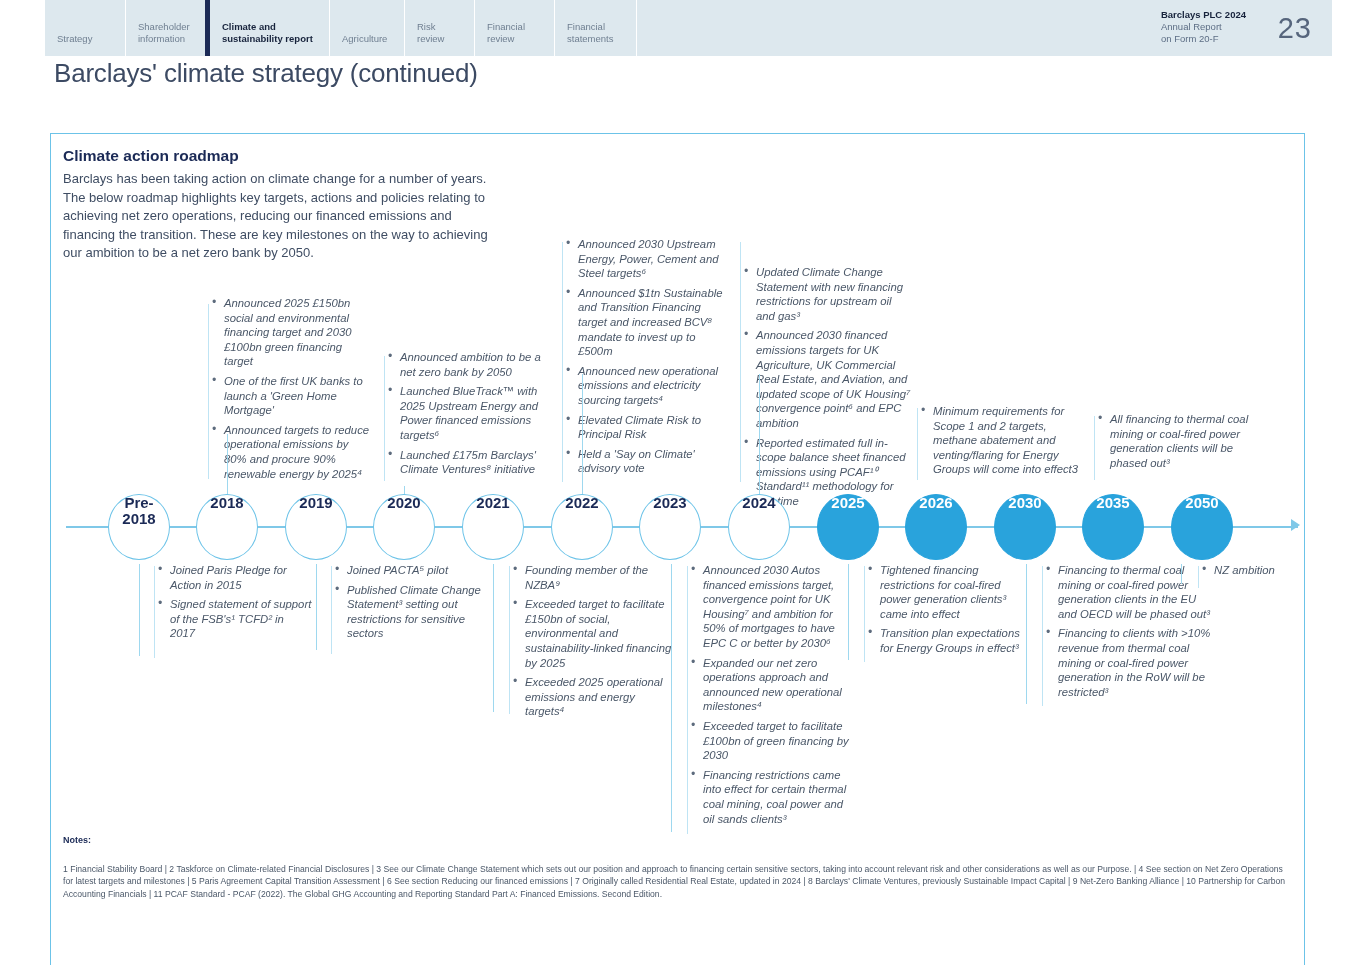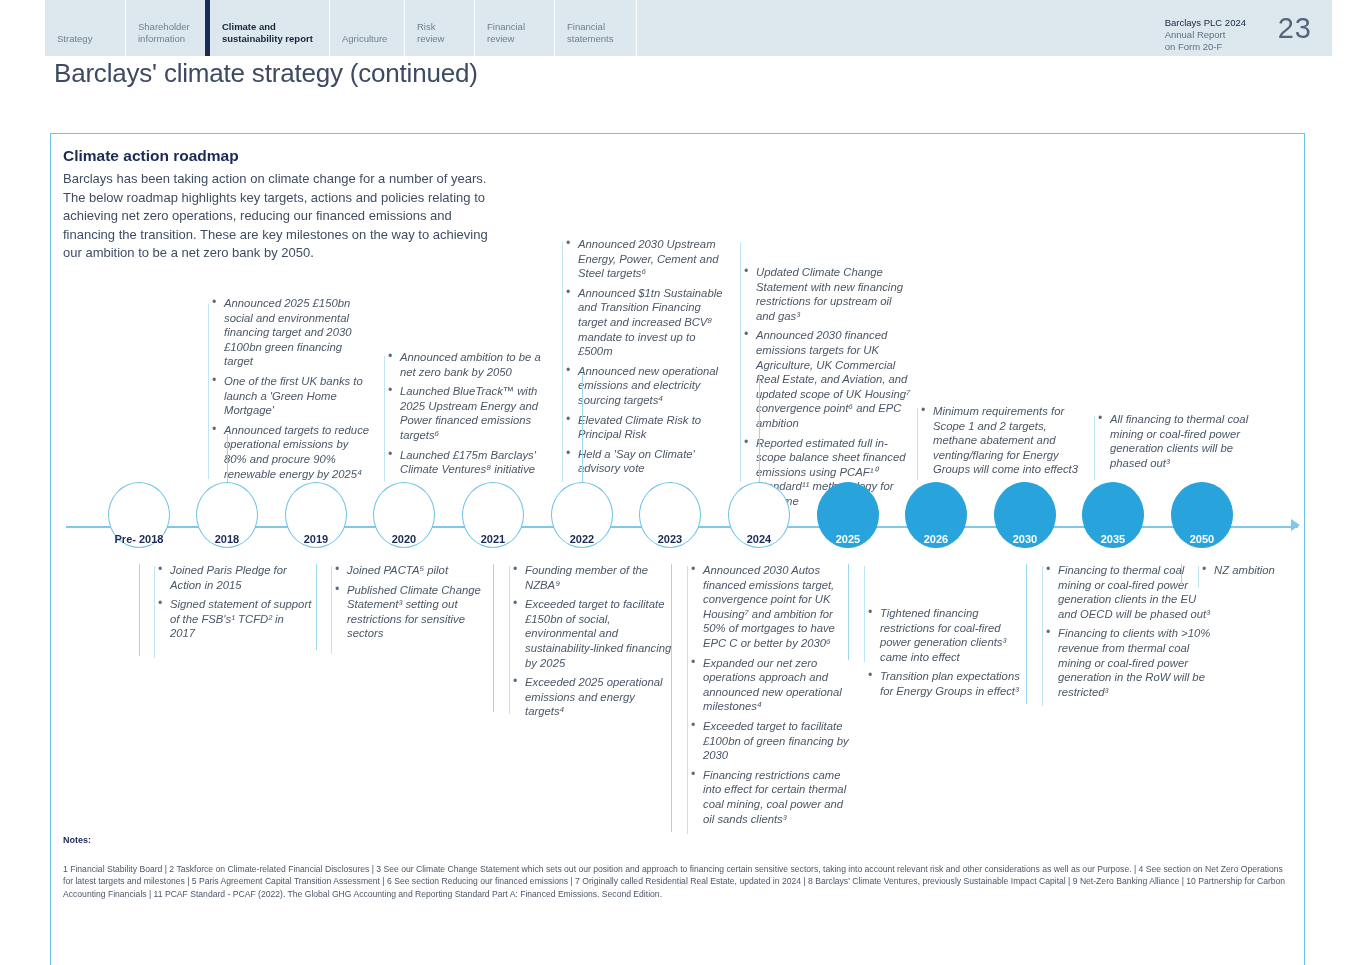--- a/index.html
+++ b/index.html
@@ -30,21 +30,21 @@
   .nav-tab.active {
     color:#17233c; font-weight:bold;
     border-left:5px solid #1b2a56;
     background:#dde8ee;
   }
   .nav-tab.spacer { flex:1; border-left:1px solid #ffffff; }
   .report-meta {
     position:absolute; right:86px; top:9px;
     text-align:left; font-size:9.5px; line-height:12px; color:#5d6e85;
   }
-  .report-meta .bold { font-weight:normal; color:#17233c;margin-top:8px; }
+  .report-meta .bold { font-weight:bold; color:#17233c; }
   .page-num {
     position:absolute; right:20px; top:12px;
     font-size:29px; color:#56657c; letter-spacing:1px;
   }
 
   
   .page-title {
     position:absolute; left:54px; top:58px;
     font-size:26px; color:#3c4a63; font-weight:normal;
     letter-spacing:-0.2px;
@@ -70,25 +70,25 @@
     position:absolute; left:15px; top:392px; width:1232px; height:2px;
     background:#7fc8e8;
   }
   .axis-arrow {
     position:absolute; left:1240px; top:385px;
     width:0; height:0; border-top:6px solid transparent;
     border-bottom:6px solid transparent; border-left:9px solid #7fc8e8;
   }
 
   .node {
-    position:absolute; top:348px;
+    position:absolute; top:360px;
     width:62px; height:66px; border-radius:50%;
     border:1.3px solid #6cc3e8; background:#ffffff;
-    display:flex; align-items:flex-end; justify-content:center;
-    font-size:11px; font-weight:bold; color:#1b2a56;
+    display:flex; align-items:flex-start; justify-content:center;
+    font-size:15px; font-weight:bold; color:#1b2a56;
     text-align:center; line-height:16px;
     z-index:3;
   }
   .node.filled { background:#29a3dc; border-color:#29a3dc; color:#ffffff; }
 
   
   .stem { position:absolute; width:1px; background:#9ed8ef; z-index:1; }
 
   
   .block { position:absolute; font-size:11.3px; line-height:14.6px; color:#4a5768;font-style:italic; }
@@ -283,21 +283,21 @@
   <div class="block" style="left:639px; top:429px; width:165px;">
     <ul>
       <li><span>Announced 2030 Autos financed emissions target, convergence point for UK Housing⁷ and ambition for 50% of mortgages to have EPC C or better by 2030⁶</span></li>
       <li><span>Expanded our net zero operations approach and announced new operational milestones⁴</span></li>
       <li><span>Exceeded target to facilitate £100bn of green financing by 2030</span></li>
       <li><span>Financing restrictions came into effect for certain thermal coal mining, coal power and oil sands clients³</span></li>
     </ul>
   </div>
 
   <div class="rule" style="left:813px; top:432px; height:96px;"></div>
-  <div class="block" style="left:816px; top:429px; width:165px;margin-top:43px;">
+  <div class="block" style="left:816px; top:429px; width:165px;">
     <ul>
       <li><span>Tightened financing restrictions for coal-fired power generation clients³ came into effect</span></li>
       <li><span>Transition plan expectations for Energy Groups in effect³</span></li>
     </ul>
   </div>
 
   <div class="rule" style="left:991px; top:432px; height:140px;"></div>
   <div class="block" style="left:994px; top:429px; width:168px;">
     <ul>
       <li><span>Financing to thermal coal mining or coal-fired power generation clients in the EU and OECD will be phased out³</span></li>

